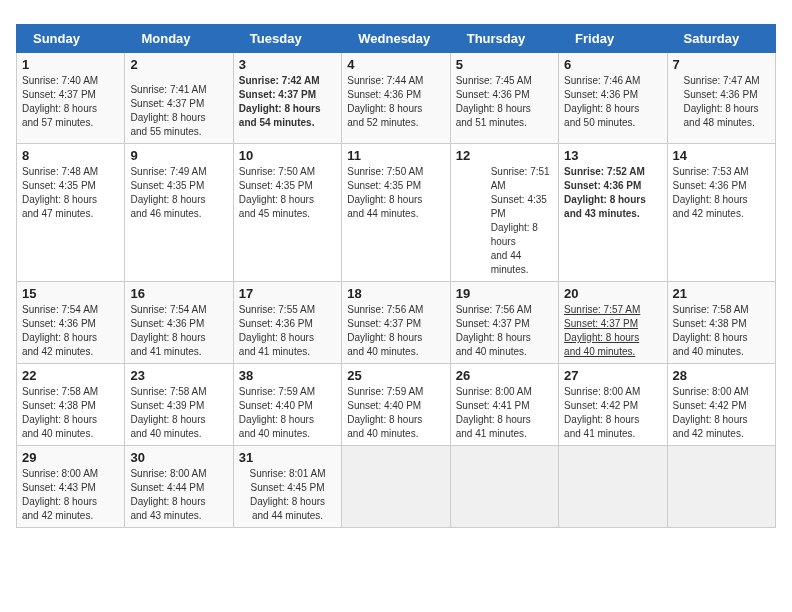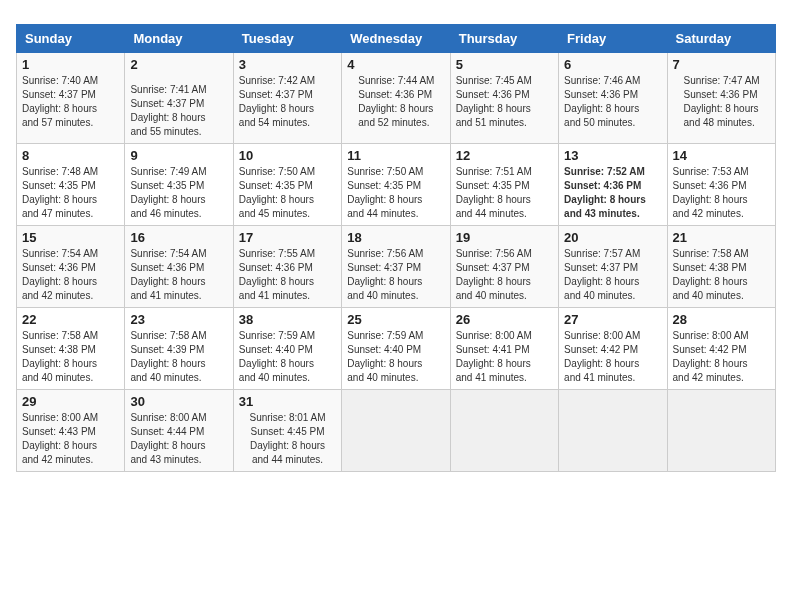--- a/index.html
+++ b/index.html
@@ -41,21 +41,21 @@
       color: #555;
     }
     .calendar {
       width: 100%;
       border-collapse: collapse;
       font-size: 11px;
     }
     .calendar thead th {
       background-color: #2a6ebb;
       color: #fff;
-      padding: 6px 8px;
+      padding: 6px 16px;
       text-align: left;
       font-size: 13px;
       font-weight: bold;
       border: 1px solid #2a6ebb;
     }
     .calendar tbody td {
       vertical-align: top;
       padding: 4px 5px;
       border: 1px solid #ccc;
       width: 108px;
@@ -113,28 +113,28 @@
         </td>
         <td>
           <span class="day-num">2</span>
           <div class="day-info" style="white-space: pre-line; margin-top: 11px;">Sunrise: 7:41 AM
 Sunset: 4:37 PM
 Daylight: 8 hours
 and 55 minutes.</div>
         </td>
         <td>
           <span class="day-num">3</span>
-          <div class="day-info" style="white-space: pre-line;">Sunrise: 7:42 AM
+          <div class="day-info" style="white-space: pre-line; font-weight: bold;">Sunrise: 7:42 AM
 Sunset: 4:37 PM
 Daylight: 8 hours
 and 54 minutes.</div>
         </td>
         <td>
           <span class="day-num">4</span>
-          <div class="day-info" style="white-space: pre-line; margin-left: 11px;">Sunrise: 7:44 AM
+          <div class="day-info" style="white-space: pre-line;">Sunrise: 7:44 AM
 Sunset: 4:36 PM
 Daylight: 8 hours
 and 52 minutes.</div>
         </td>
         <td>
           <span class="day-num">5</span>
           <div class="day-info" style="white-space: pre-line;">Sunrise: 7:45 AM
 Sunset: 4:36 PM
 Daylight: 8 hours
 and 51 minutes.</div>
@@ -178,21 +178,21 @@
         </td>
         <td>
           <span class="day-num">11</span>
           <div class="day-info" style="white-space: pre-line;">Sunrise: 7:50 AM
 Sunset: 4:35 PM
 Daylight: 8 hours
 and 44 minutes.</div>
         </td>
         <td>
           <span class="day-num">12</span>
-          <div class="day-info" style="white-space: pre-line;">Sunrise: 7:51 AM
+          <div class="day-info" style="white-space: pre-line; margin-left: 35px;">Sunrise: 7:51 AM
 Sunset: 4:35 PM
 Daylight: 8 hours
 and 44 minutes.</div>
         </td>
         <td>
           <span class="day-num">13</span>
           <div class="day-info" style="white-space: pre-line; font-weight: bold;">Sunrise: 7:52 AM
 Sunset: 4:36 PM
 Daylight: 8 hours
 and 43 minutes.</div>
@@ -236,21 +236,21 @@
         </td>
         <td>
           <span class="day-num">19</span>
           <div class="day-info" style="white-space: pre-line;">Sunrise: 7:56 AM
 Sunset: 4:37 PM
 Daylight: 8 hours
 and 40 minutes.</div>
         </td>
         <td>
           <span class="day-num">20</span>
-          <div class="day-info" style="white-space: pre-line;">Sunrise: 7:57 AM
+          <div class="day-info" style="white-space: pre-line; text-decoration: underline;">Sunrise: 7:57 AM
 Sunset: 4:37 PM
 Daylight: 8 hours
 and 40 minutes.</div>
         </td>
         <td>
           <span class="day-num">21</span>
           <div class="day-info" style="white-space: pre-line;">Sunrise: 7:58 AM
 Sunset: 4:38 PM
 Daylight: 8 hours
 and 40 minutes.</div>

